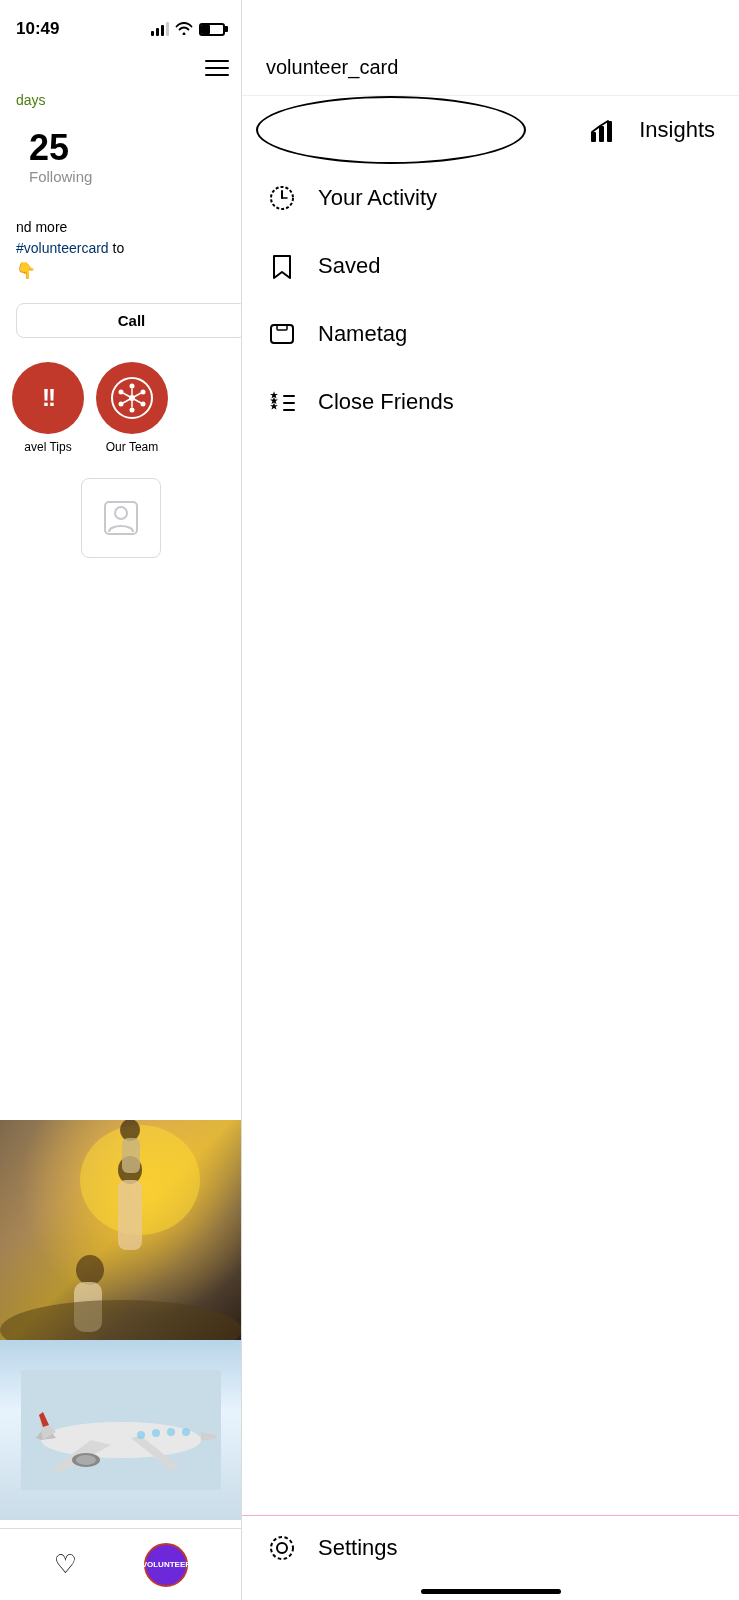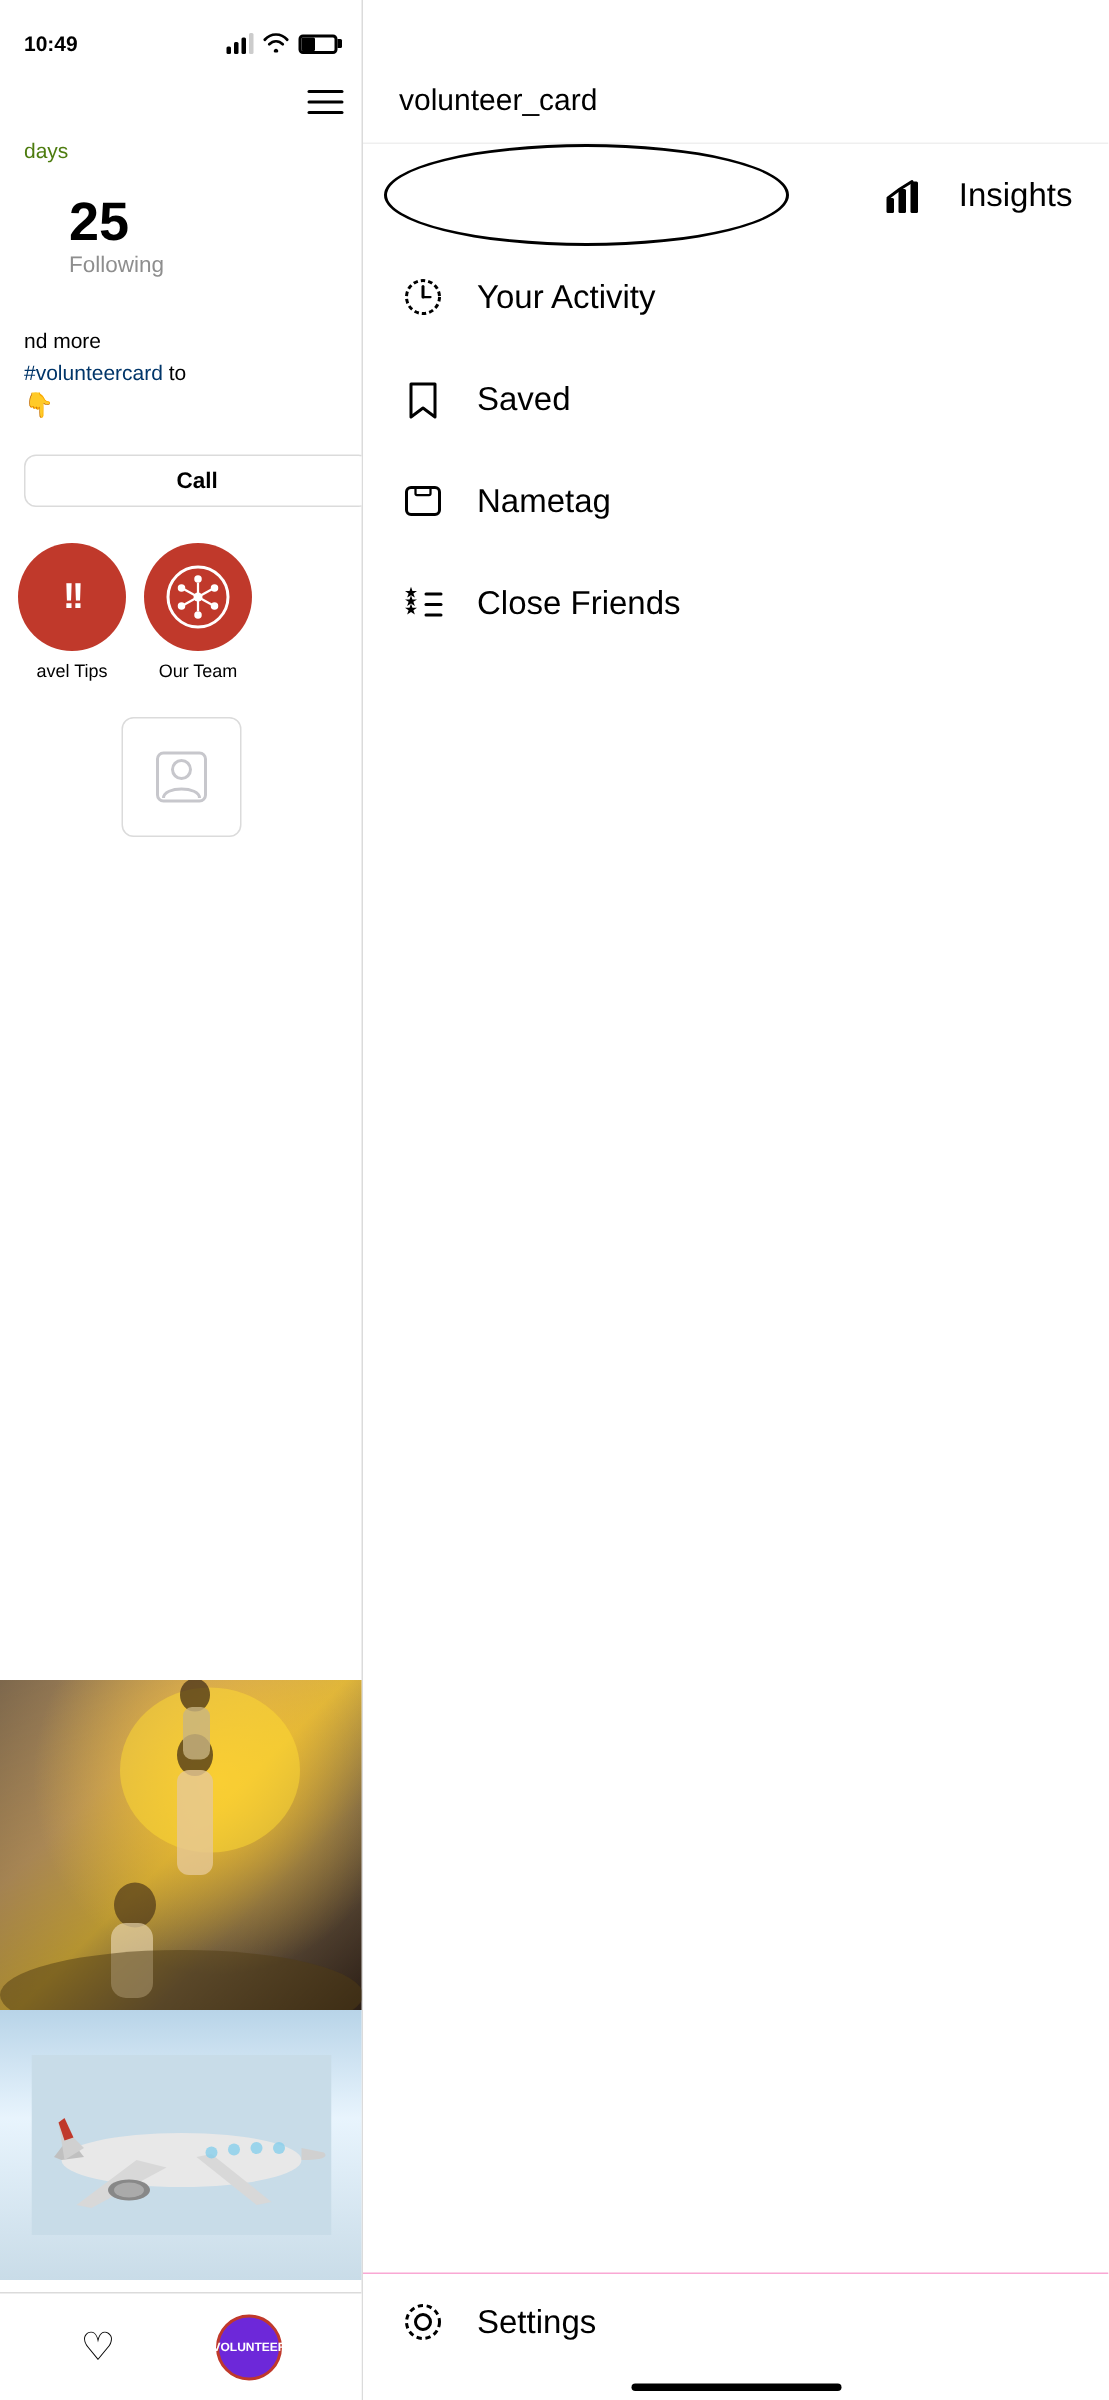--- a/index.html
+++ b/index.html
@@ -26,21 +26,21 @@
 
     
     .status-bar {
       display: flex;
       justify-content: space-between;
       align-items: center;
       padding: 14px 16px 8px;
       height: 52px;
     }
     .status-time {
-      font-size: 14px;
+      font-size: 17px;
       font-weight: 600;
       color: #000;
     }
     .status-icons {
       display: flex;
       align-items: center;
       gap: 6px;
     }
     .signal-bars {
       display: flex;
@@ -104,21 +104,20 @@
     
     .days-text {
       padding: 8px 16px;
       font-size: 14px;
       color: #4d7c0f;
     }
 
     
     .following-section {
       padding: 12px 29px;
-      margin-left: 17px;
     }
     .following-count {
       font-size: 36px;
       font-weight: 700;
       color: #000;
       line-height: 1.1;
     }
     .following-label {
       font-size: 15px;
       color: #8e8e8e;

